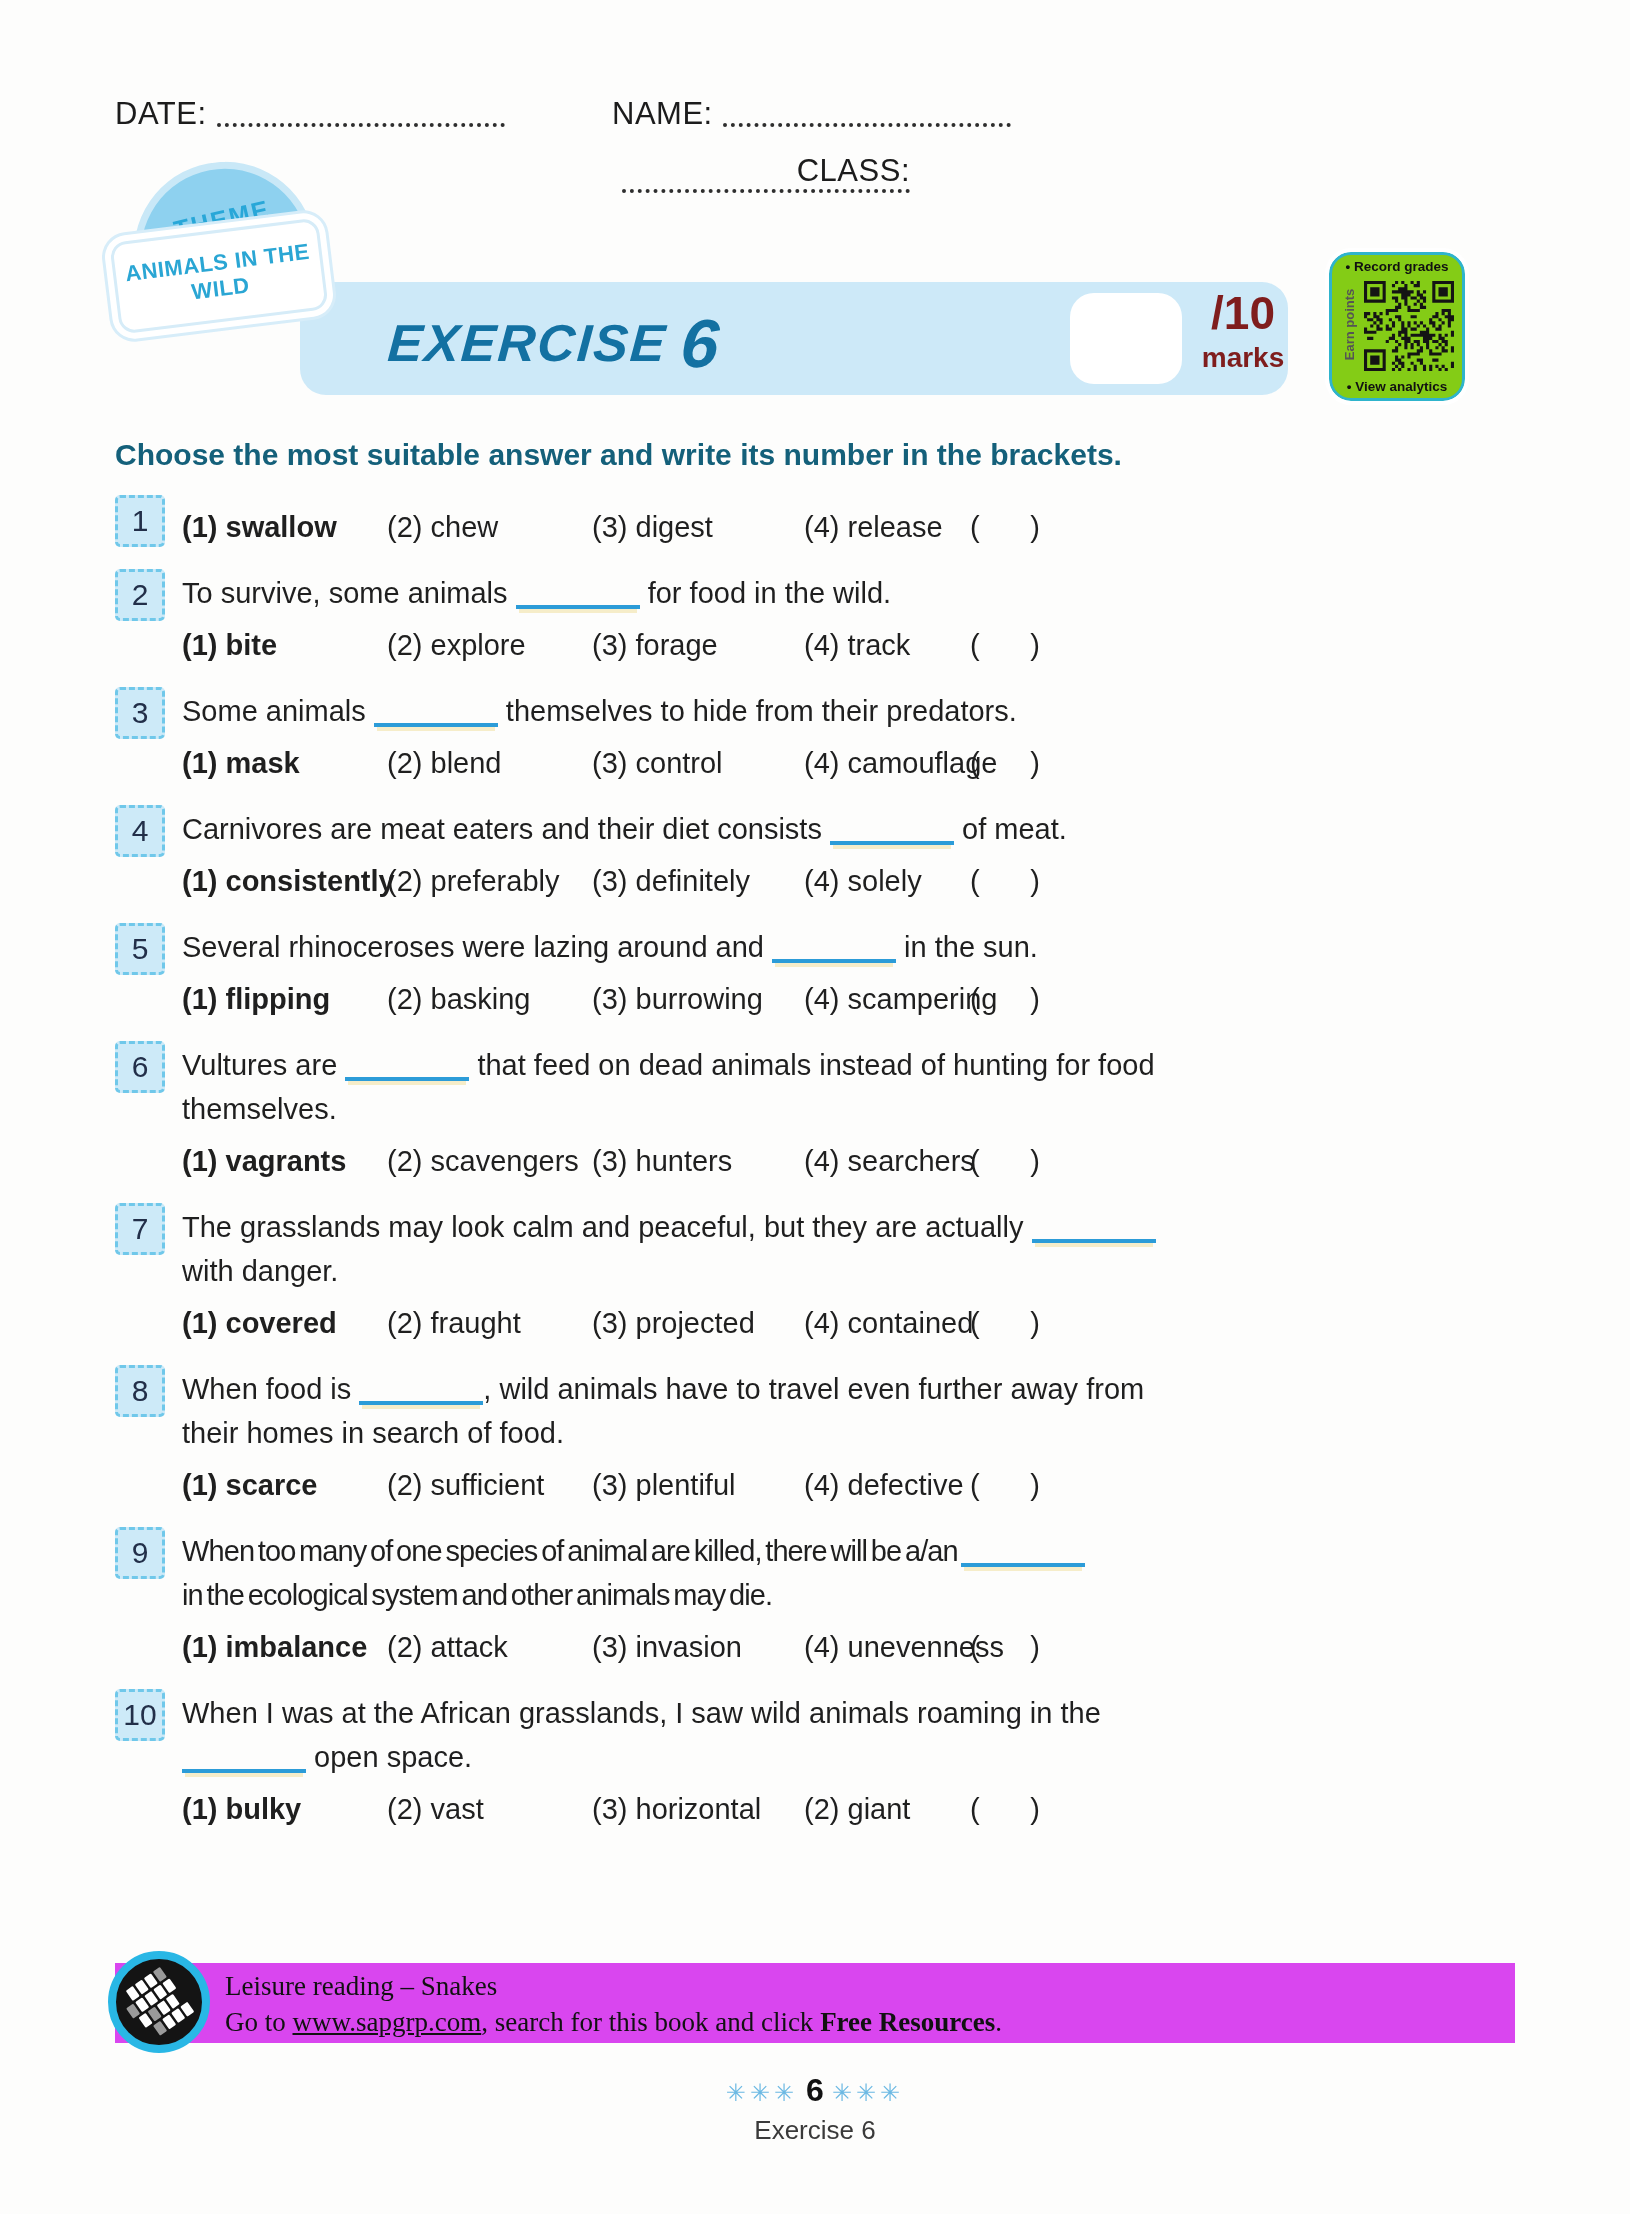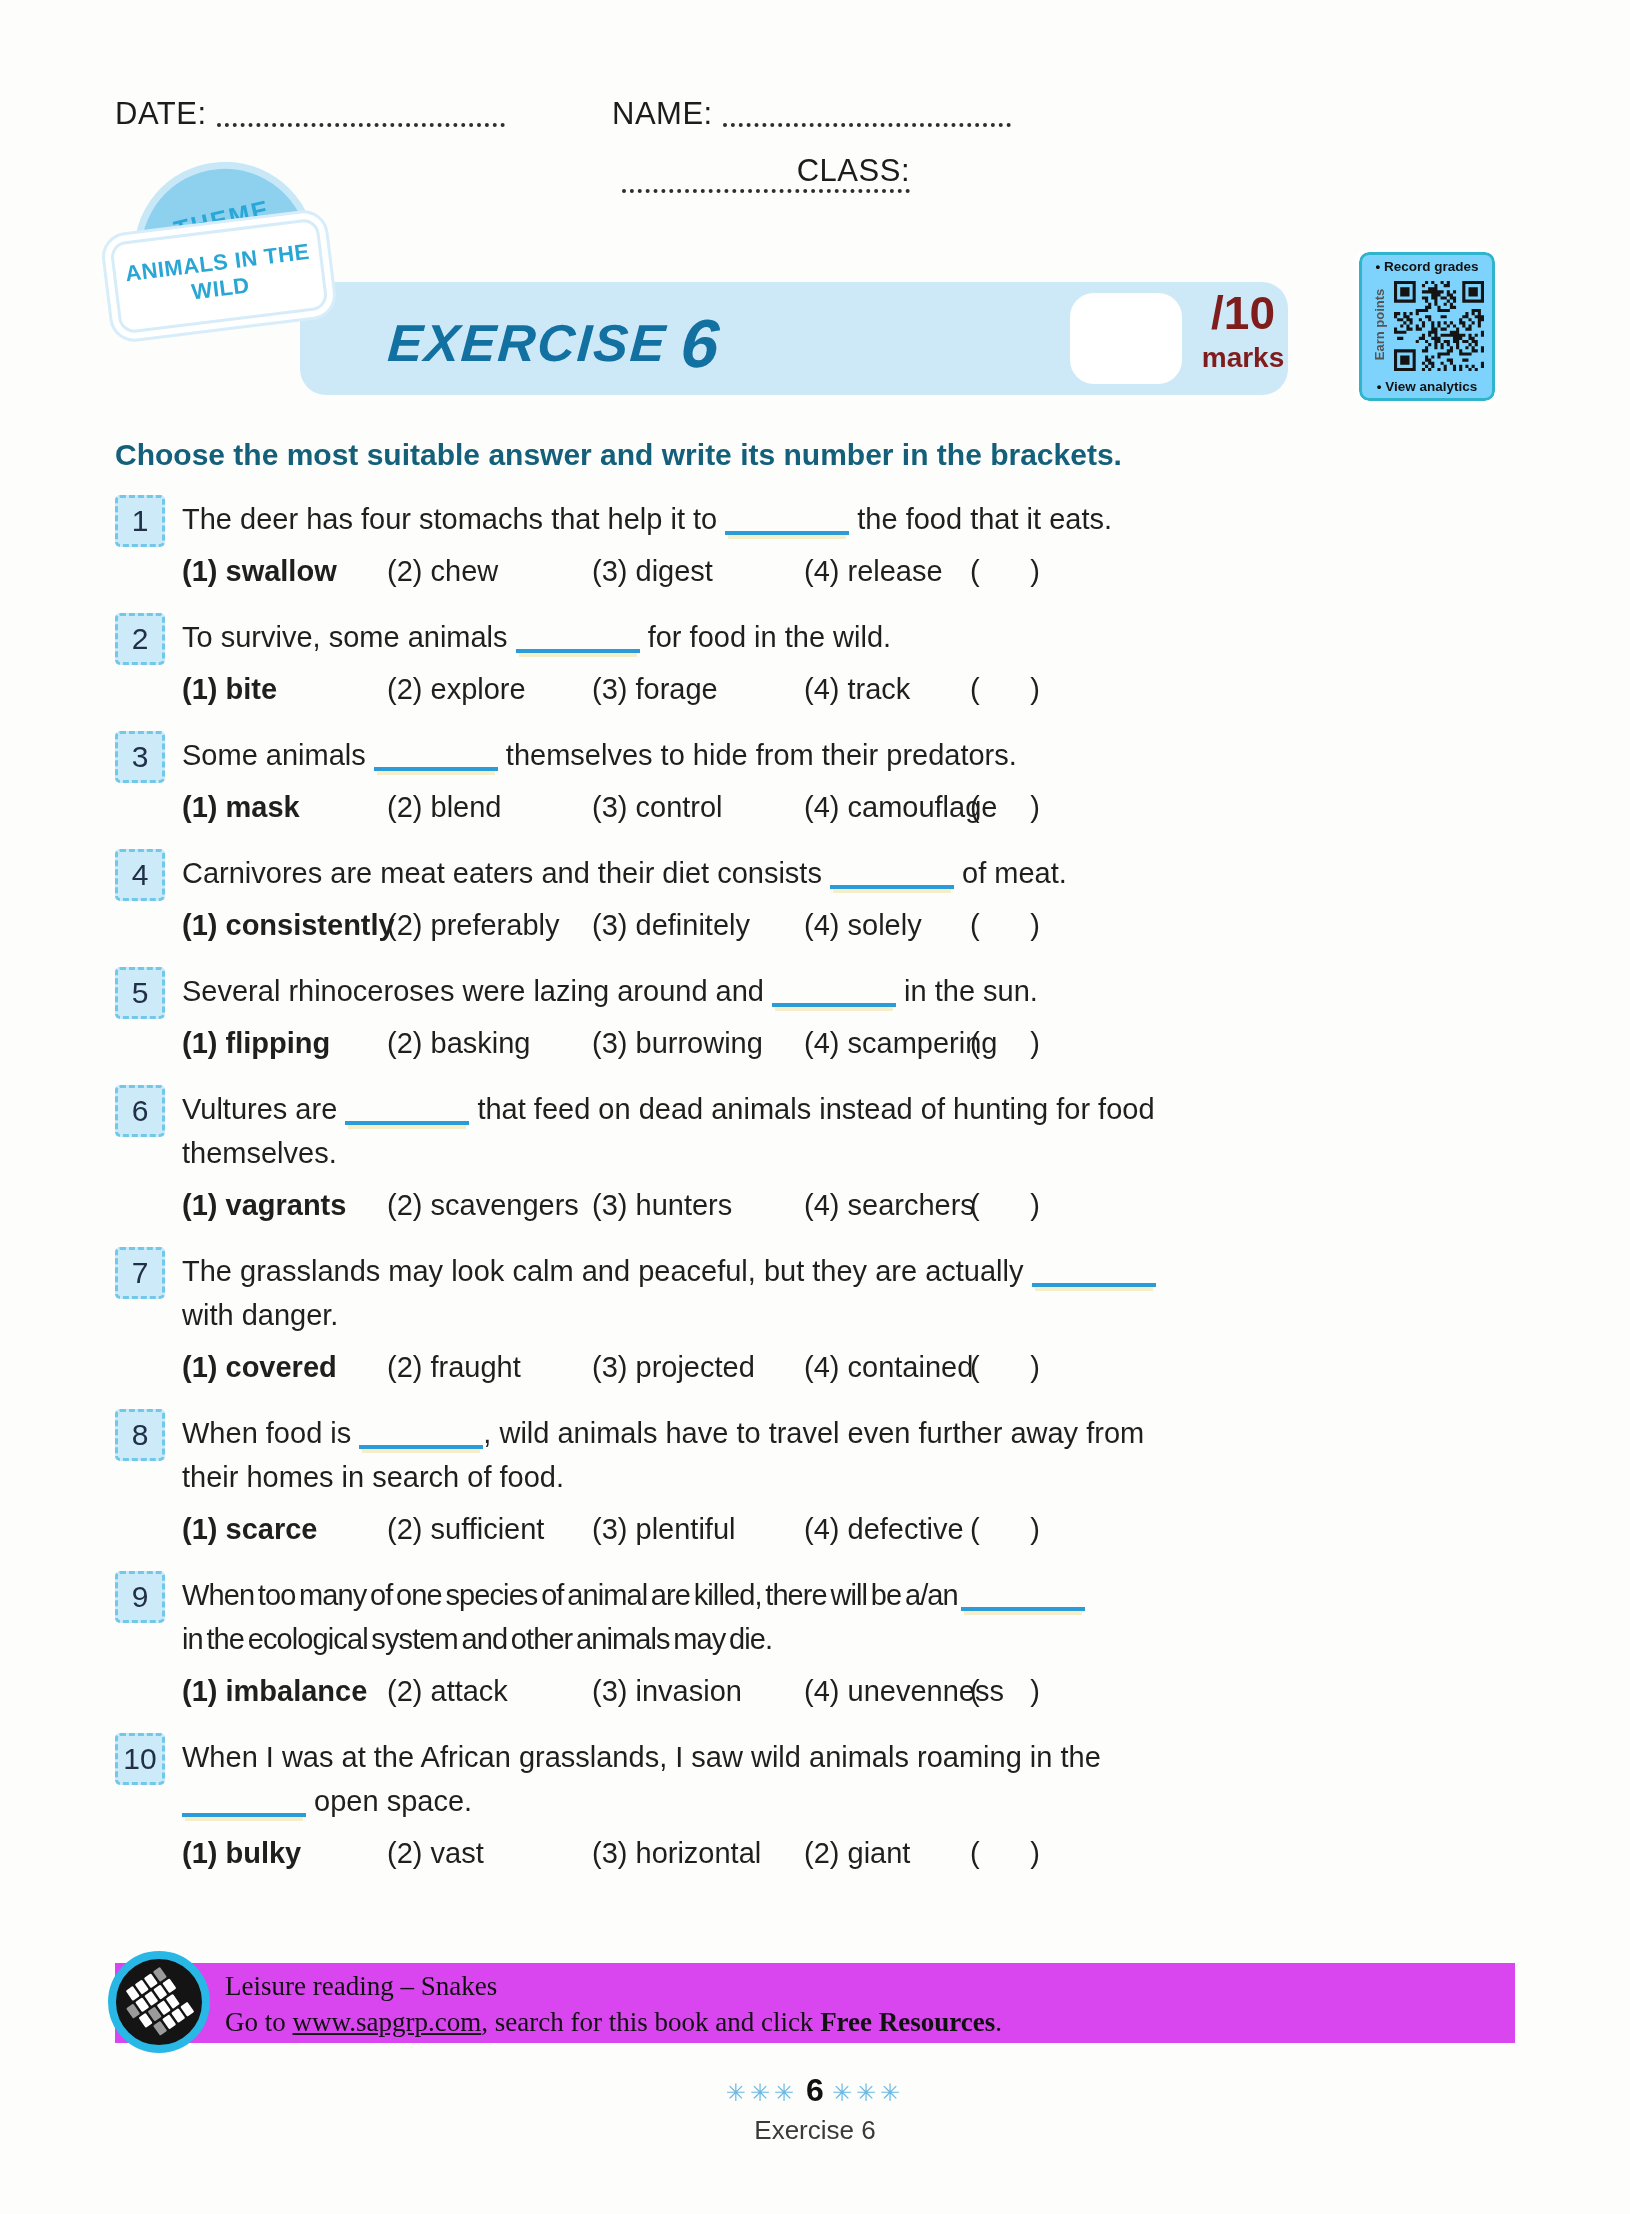--- a/index.html
+++ b/index.html
@@ -35,22 +35,22 @@
   .ex-title{position:absolute; left:88px; top:22px; font-style:italic; font-weight:bold;
     color:#1371a2; white-space:nowrap; transform:skewX(-4deg);}
   .ex-word{font-size:52px; letter-spacing:2px;}
   .ex-num{font-size:68px; margin-left:14px; vertical-align:-6px;}
   .score-box{position:absolute; left:770px; top:11px; width:112px; height:91px; background:#fff; border-radius:24px;}
   .marks{position:absolute; left:888px; top:8px; width:110px; text-align:center;
     color:#7f1d1d; font-weight:bold; line-height:1;}
   .marks .m1{font-size:46px; display:block;}
   .marks .m2{font-size:28px; display:block; margin-top:8px;}
   
-  .qr-panel{position:absolute; left:1359px; top:252px; width:130px; height:143px;
-    background:#7dd3fc; border:3px solid #2fb4cc; border-radius:10px; outline:4px solid #fff; z-index:3;}
+  .qr-panel{position:absolute; left:1329px; top:252px; width:130px; height:143px;
+    background:#84cc16; border:3px solid #2fb4cc; border-radius:22px; outline:4px solid #fff; z-index:3;}
   .qr-top,.qr-bottom{position:absolute; left:0; width:100%; text-align:center;
     font-size:13.5px; font-weight:bold; color:#111; white-space:nowrap;}
   .qr-top{top:4px;}
   .qr-bottom{bottom:4px;}
   .qr-left{position:absolute; left:-28px; top:62px; width:90px; text-align:center;
     font-size:13px; font-weight:bold; color:#555; transform:rotate(-90deg); transform-origin:center;}
   .qr-svg{position:absolute; left:32px; top:26px; width:90px; height:90px;}
   
   .instruction{position:absolute; left:115px; top:438px; font-size:30px; font-weight:bold; color:#14607a;}
   
@@ -132,21 +132,20 @@
   </div>
 
   <div class="instruction">Choose the most suitable answer and write its number in the brackets.</div>
 
   <div class="questions">
     <div class="q">
       <div class="numbox">
         <span>1</span>
       </div>
       <div class="q-content">
-        <div class="qtext">The deer has four stomachs that help it to <span class="blank"></span> the food that it eats.</div>
         <div class="opts">
             <span class="opt opt-1">(1) swallow</span>
             <span class="opt opt-2">(2) chew</span>
             <span class="opt opt-3">(3) digest</span>
             <span class="opt opt-4">(4) release</span>
             <span class="bracket">
               <span>(</span>
               <span>)</span>
             </span>
           </div>

